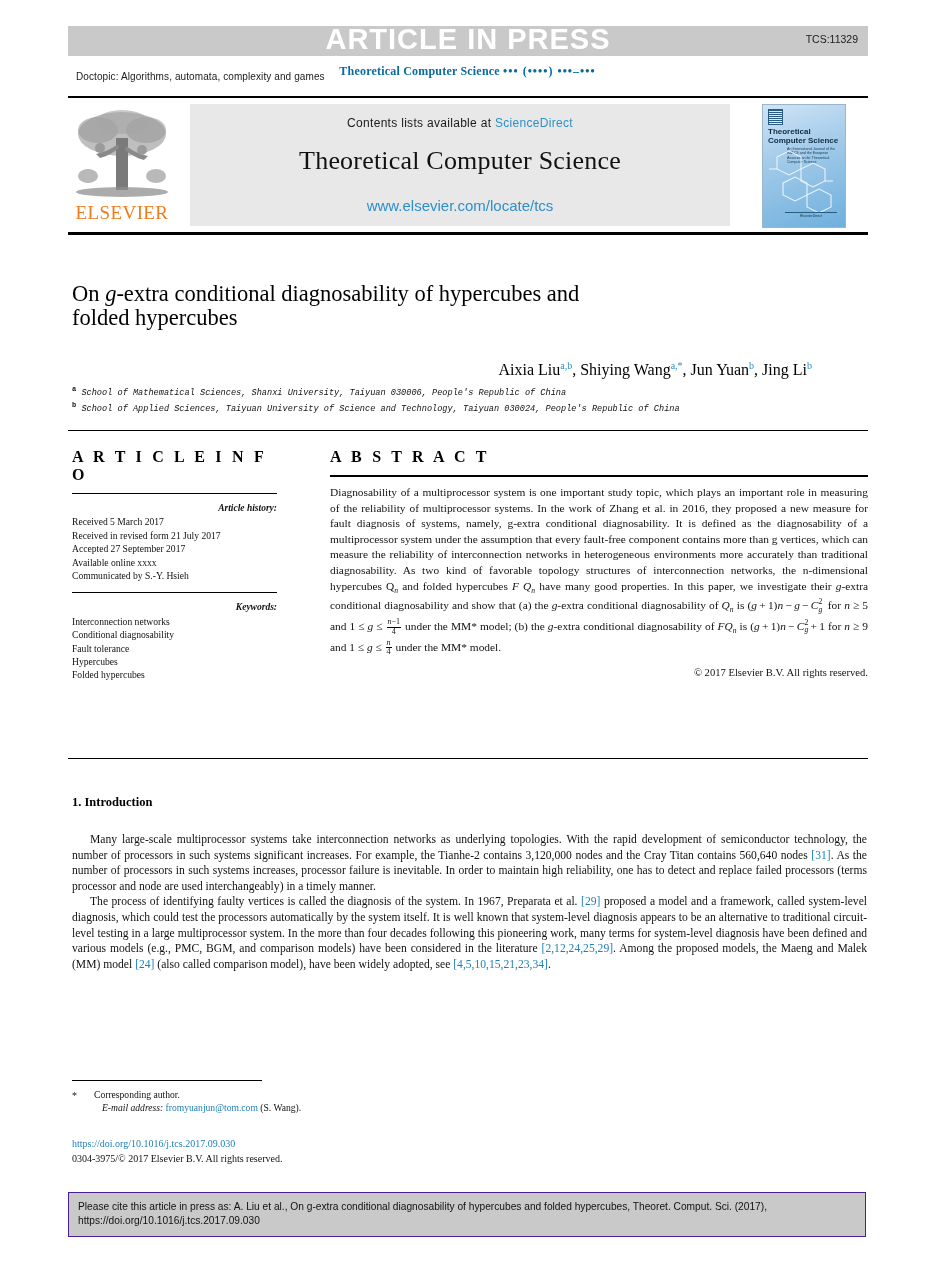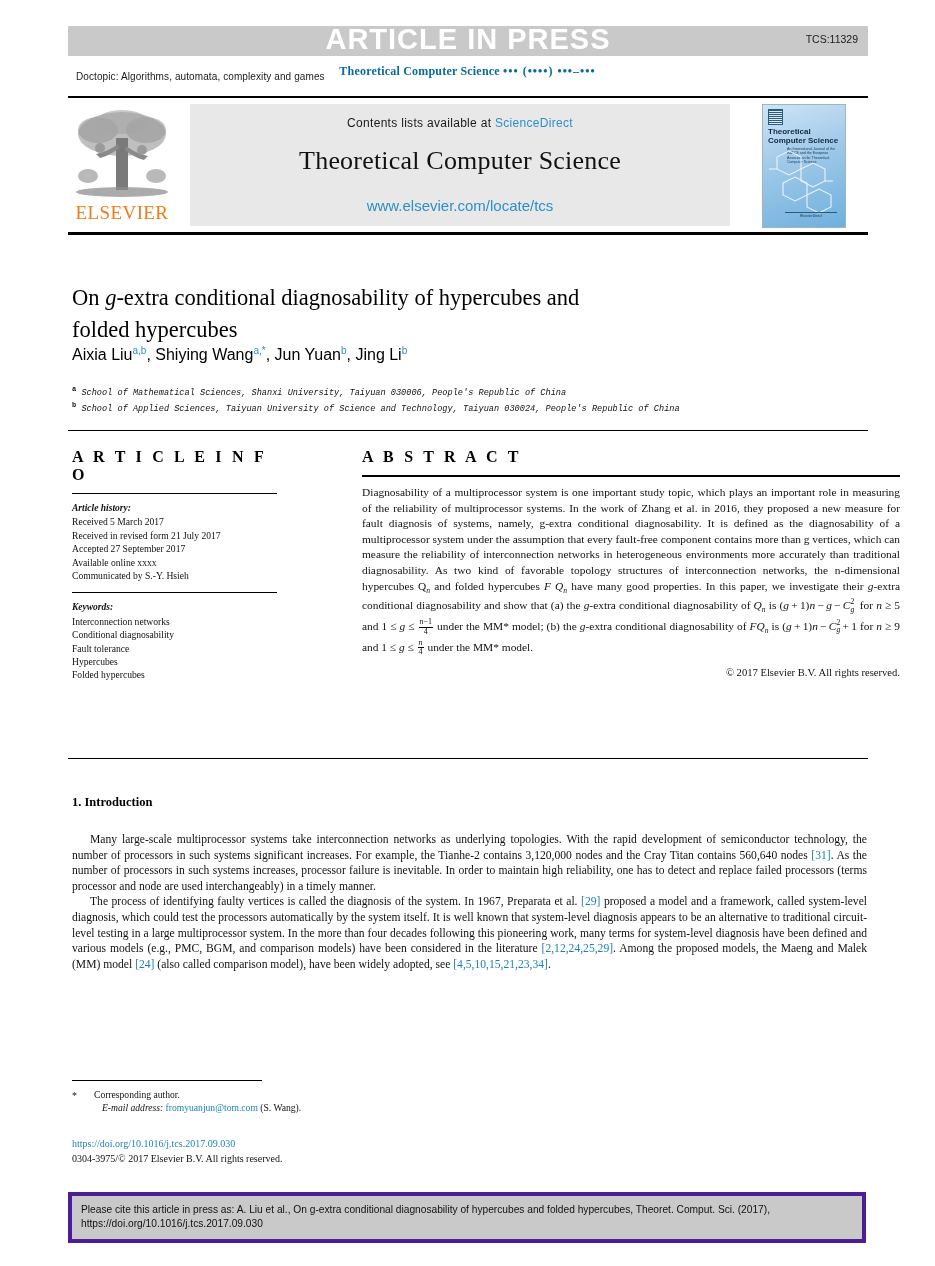--- a/index.html
+++ b/index.html
@@ -107,53 +107,53 @@
     position:absolute;left:22px;bottom:5px;right:8px;height:8px;
     border-top:1px solid #2a5b80;
     font-family:"Liberation Sans", sans-serif;
     font-size:3.6px;color:#12384f;text-align:center;padding-top:1px;
   }
 
   
   .title{
     position:absolute;left:72px;top:282px;width:690px;
     font-family:"Liberation Serif", serif;
-    font-size:22.5px;line-height:32px;color:#000;
+    font-size:22.5px;line-height:24px;color:#000;
   }
   .authors{
-    position:absolute;left:72px;top:345px;width:740px;
-    font-family:Liberation Sans, sans-serif;
-    font-size:16px;color:#000;
+    position:absolute;left:72px;top:360px;width:740px;
+    font-family:Liberation Serif, serif;
+    font-size:16px;color:#000;text-align:right;
   }
   .authors sup{color:#2d8fc9;font-size:10px;}
   .affil{
     position:absolute;left:72px;top:383px;width:740px;
     font-family:Liberation Mono, monospace;
     font-style:italic;font-size:8.6px;line-height:12.5px;color:#111;
   }
   .affil sup{font-style:normal;font-weight:bold;font-size:7px;}
 
   .rule-wide{
     position:absolute;left:68px;width:800px;height:1px;background:#000;
   }
 
   
   .infocol{
     position:absolute;left:72px;top:448px;width:205px;
   }
   .abscol{
-    position:absolute;left:330px;top:448px;width:538px;margin-left:32px;
+    position:absolute;left:330px;top:448px;width:538px;
   }
   .secthead{
     font-family:"Liberation Serif", serif;
     font-weight:bold;font-size:16px;letter-spacing:3.2px;color:#000;
   }
   .hr-thin{height:1px;background:#000;margin:9px 0 8px 0;}
   .hr-thin2{height:1px;background:#000;margin:10px 0 8px 0;}
-  .ital{font-style:italic;font-weight:bold;font-size:9.5px;}
+  .ital{font-style:italic;font-weight:bold;font-size:9.5px;text-align:right;}
   .infotext{
     font-family:"Liberation Serif", serif;
     font-size:9.6px;line-height:13.4px;color:#111;
   }
   .abstext{
     font-family:"Liberation Serif", serif;
     font-size:11.4px;line-height:15.6px;color:#111;
     text-align:justify;
   }
   .copyline{
@@ -205,21 +205,21 @@
   }
   .issn{
     position:absolute;left:72px;top:1152px;
     font-family:"Liberation Serif", serif;
     font-size:10px;line-height:14px;color:#111;
   }
 
   
   .citebox{
     position:absolute;left:68px;top:1192px;width:798px;
-    background:#c9c9c9;border:4px solid #4c1d95;
+    background:#c9c9c9;border:1px solid #4c1d95;
     padding:7px 9px 8px 9px;
     font-family:"Liberation Sans", sans-serif;
     font-size:10.2px;line-height:14px;color:#111;
     box-sizing:border-box;
   }
 </style>
 </head>
 <body>
 
 <div class="page">

